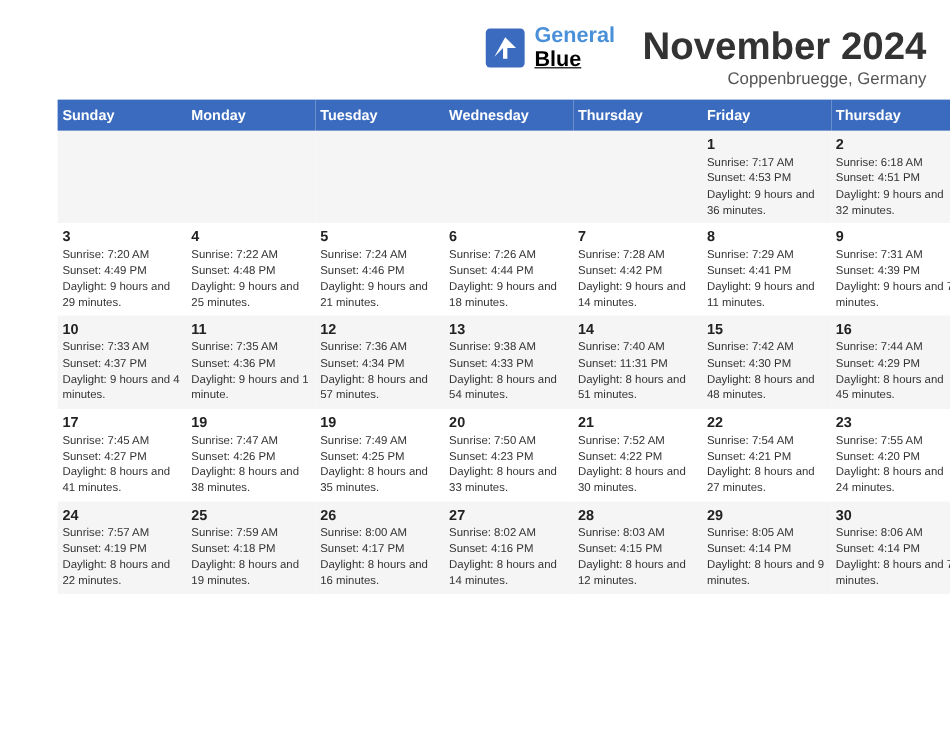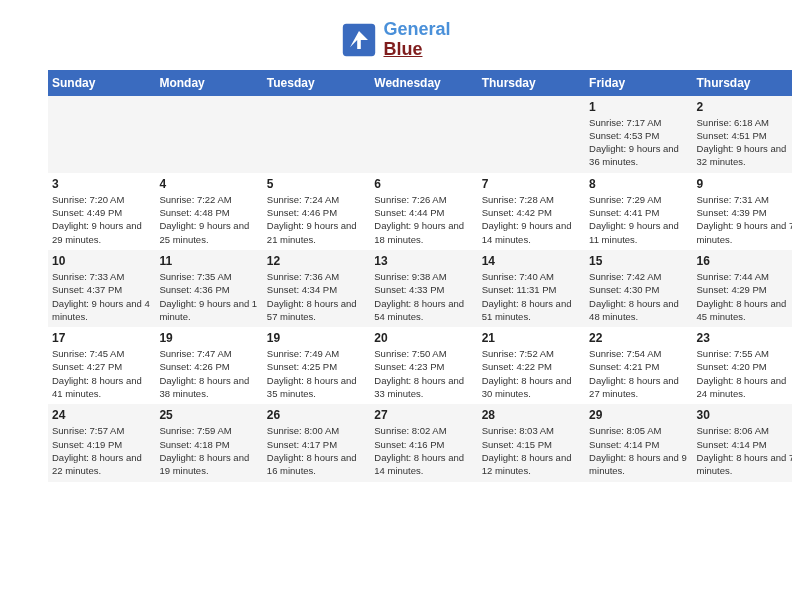--- a/index.html
+++ b/index.html
@@ -5,21 +5,21 @@
     * { margin: 0; padding: 0; box-sizing: border-box; }
     body {
       font-family: Arial, sans-serif;
       background: #fff;
       width: 792px;
       min-height: 612px;
       padding: 20px;
     }
     .header {
       display: flex;
-      justify-content: center;
+      justify-content: flex-end;
       align-items: flex-start;
       margin-bottom: 10px;
       gap: 23px;
     }
     .logo {
       display: flex;
       align-items: center;
       gap: 6px;
     }
     .logo-text {
@@ -94,22 +94,26 @@
 <body>
 
 <div class="header">
   <div class="logo">
     <svg class="logo-icon" viewBox="0 0 40 40">
       <rect x="2" y="2" width="36" height="36" rx="4" fill="#3a6bbf"></rect>
       <polygon points="10,28 20,10 30,20 22,20 22,30 18,30 18,20" fill="white"></polygon>
     </svg>
     <div class="logo-text">
       <div><span>General</span></div>
-      <div><span style="color:#7f1d1d;text-decoration:underline;">Blue</span></div>
+      <div><span style="color:#000000;text-decoration:underline;">Blue</span></div>
     </div>
+  </div>
+  <div class="title-block">
+    <div class="month-title">November 2024</div>
+    <div class="location">Coppenbruegge, Germany</div>
   </div>
 </div>
 
 <table>
   <thead>
     <tr>
     <th>Sunday</th>
         <th>Monday</th>
         <th>Tuesday</th>
         <th>Wednesday</th>

